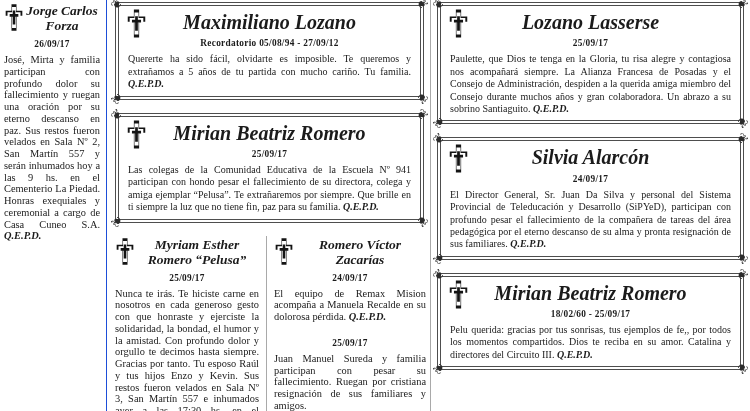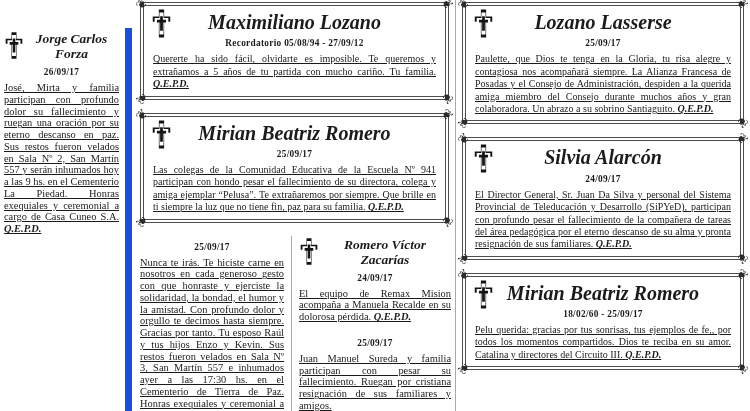--- a/index.html
+++ b/index.html
@@ -6,39 +6,39 @@
   html, body { background: #ffffff; }
   .page {
     position: relative;
     width: 750px; height: 411px;
     overflow: hidden;
     background: #ffffff;
     color: #1b1b1b;
     font-family: "Liberation Serif", "DejaVu Serif", serif;
     display: flex;
   }
-  .col-left  { width: 132px; flex: 0 0 auto; border-right: 7px solid #1d4ed8; padding: 2px 6px 0 4px; margin-top: 28px; }
+  .col-left  { width: 107px; flex: 0 0 auto; border-right: 1px solid #1d4ed8; padding: 2px 6px 0 4px; }
   .col-mid   { width: 324px; flex: 0 0 auto; border-right: 1px solid #a9a9a9; padding: 2px 4px 0 8px; }
   .col-right { flex: 1; padding: 2px 4px 0 6px; }
 
   
   .nhead { display: flex; align-items: flex-start; }
   .cross { display: block; width: 20px; height: 27px; flex: 0 0 auto; margin-top: 2px; }
   .cross svg { width: 100%; height: 100%; display: block; }
   .nname {
     flex: 1; text-align: center;
     font-style: italic; font-weight: bold;
     font-size: 13.5px; line-height: 1.12; padding-top: 1px;
   }
   .ndate {
     text-align: center; font-weight: bold;
     font-size: 9.3px; letter-spacing: 0.3px;
     margin: 6px 0 5px;
   }
-  .nbody { text-align: justify; font-size: 10.4px; line-height: 1.13; text-decoration: underline; }
+  .nbody { text-align: justify; font-size: 10.4px; line-height: 1.13; }
   .qepd  { font-style: italic; font-weight: bold; }
 
   
   .boxed {
     position: relative;
     border: 1px solid #4e4e4e;
     box-shadow: inset 0 0 0 2px #ffffff, inset 0 0 0 3px #4e4e4e;
     padding: 6px 12px 8px;
     margin: 0 2px 13px 0;
     background: #ffffff;
@@ -123,20 +123,30 @@
           </span>
         <div class="nname">Mirian Beatriz Romero</div>
       </div>
       <div class="ndate">25/09/17</div>
       <p class="nbody"><span>Las colegas de la Comunidad Educativa de la Escuela Nº 941 participan con hondo pesar el fallecimiento de su directora, colega y amiga ejemplar “Pelusa”. Te extrañaremos por siempre. Que brille en ti siempre la luz que no tiene fin, paz para su familia.</span> <span class="qepd">Q.E.P.D.</span></p>
     </div>
 
     <div class="two-col">
       <div class="subcol-l">
         <div class="notice plain">
+          <div class="nhead">
+            <span class="cross">
+                <svg viewBox="0 0 24 32" xmlns="http://www.w3.org/2000/svg">
+                  <path d="M9 0 h6 v8 h7 v6 h-7 v18 h-6 V14 H2 V8 h7 z" fill="#141414"></path>
+                  <path d="M9 0 h6 v8 h7 v6 h-7 v18 h-6 V14 H2 V8 h7 z" fill="#ffffff" transform="translate(12,16) scale(0.78) translate(-12,-16)"></path>
+                  <path d="M9 0 h6 v8 h7 v6 h-7 v18 h-6 V14 H2 V8 h7 z" fill="#141414" transform="translate(12,16) scale(0.52) translate(-12,-16)"></path>
+                </svg>
+              </span>
+            <div class="nname">Myriam Esther Romero “Pelusa”</div>
+          </div>
           <div class="ndate">25/09/17</div>
           <p class="nbody"><span>Nunca te irás. Te hiciste carne en nosotros en cada generoso gesto con que honraste y ejerciste la solidaridad, la bondad, el humor y la amistad. Con profundo dolor y orgullo te decimos hasta siempre. Gracias por tanto. Tu esposo Raúl y tus hijos Enzo y Kevin. Sus restos fueron velados en Sala Nº 3, San Martín 557 e inhumados ayer a las 17:30 hs. en el Cementerio de Tierra de Paz. Honras exequiales y ceremonial a cargo de Casa Cuneo S.A.</span> </p>
         </div>
       </div>
       <div class="subcol-r">
         <div class="notice plain">
           <div class="nhead">
             <span class="cross">
                 <svg viewBox="0 0 24 32" xmlns="http://www.w3.org/2000/svg">
                   <path d="M9 0 h6 v8 h7 v6 h-7 v18 h-6 V14 H2 V8 h7 z" fill="#141414"></path>

